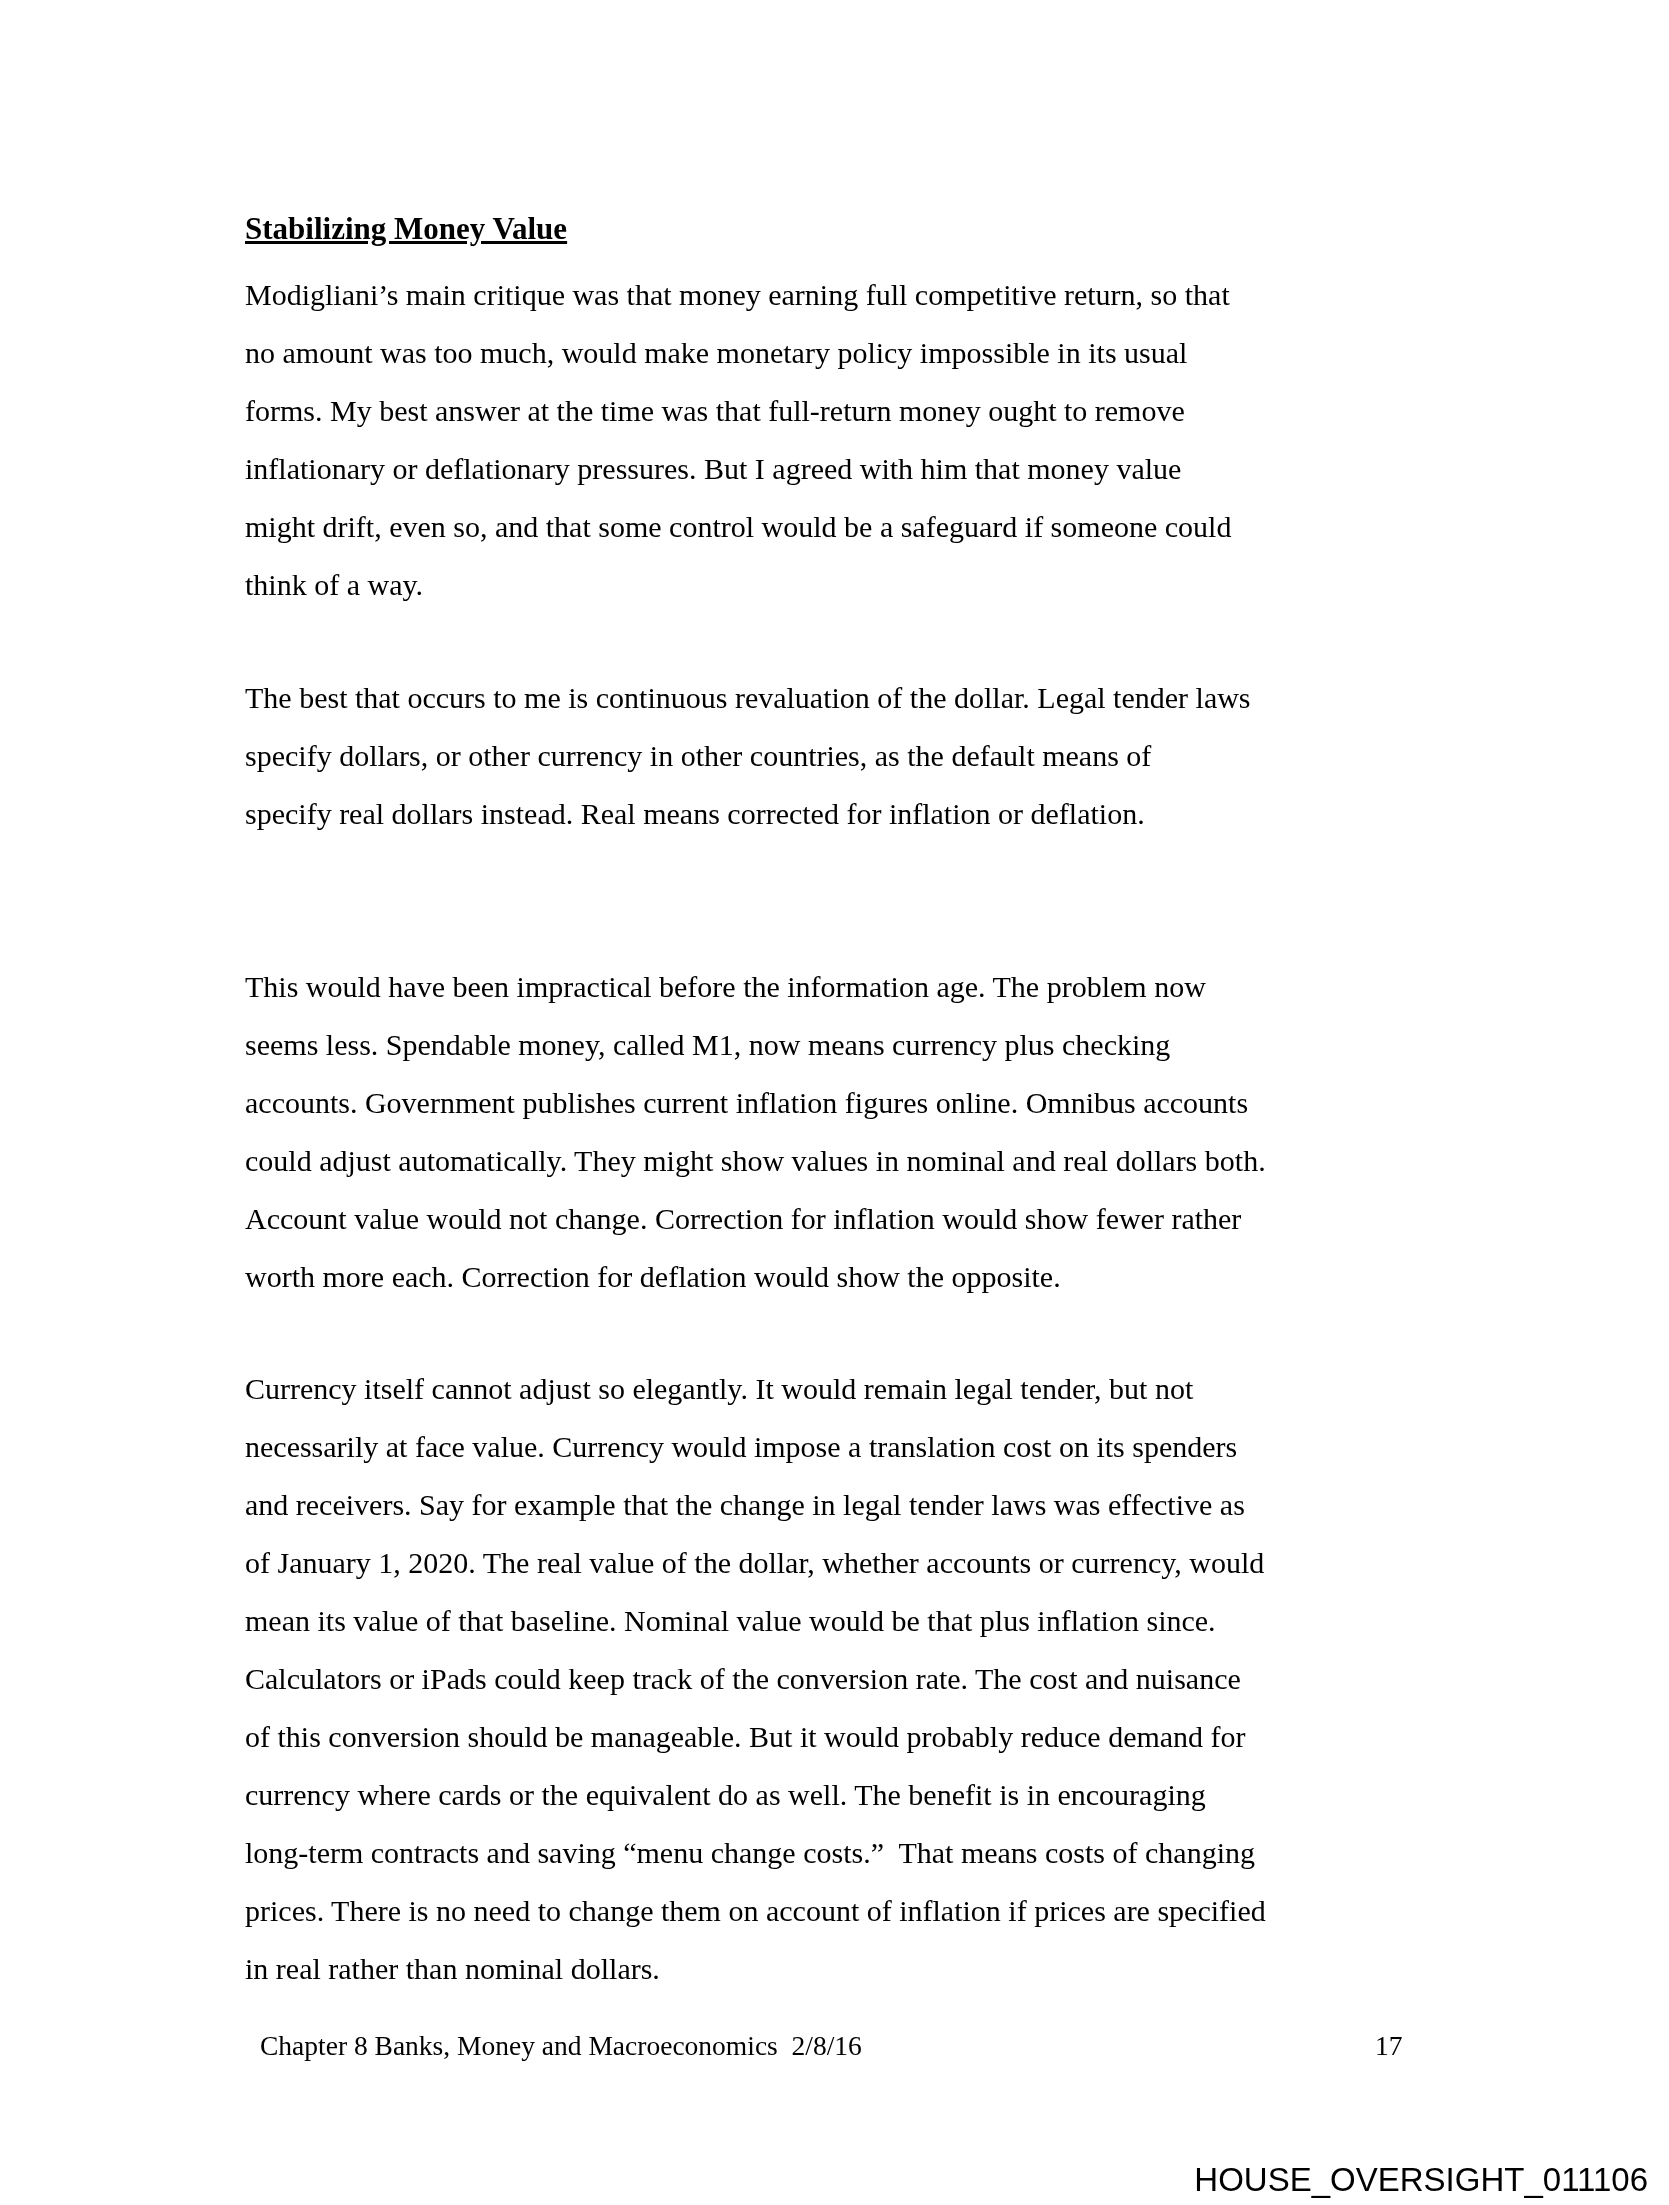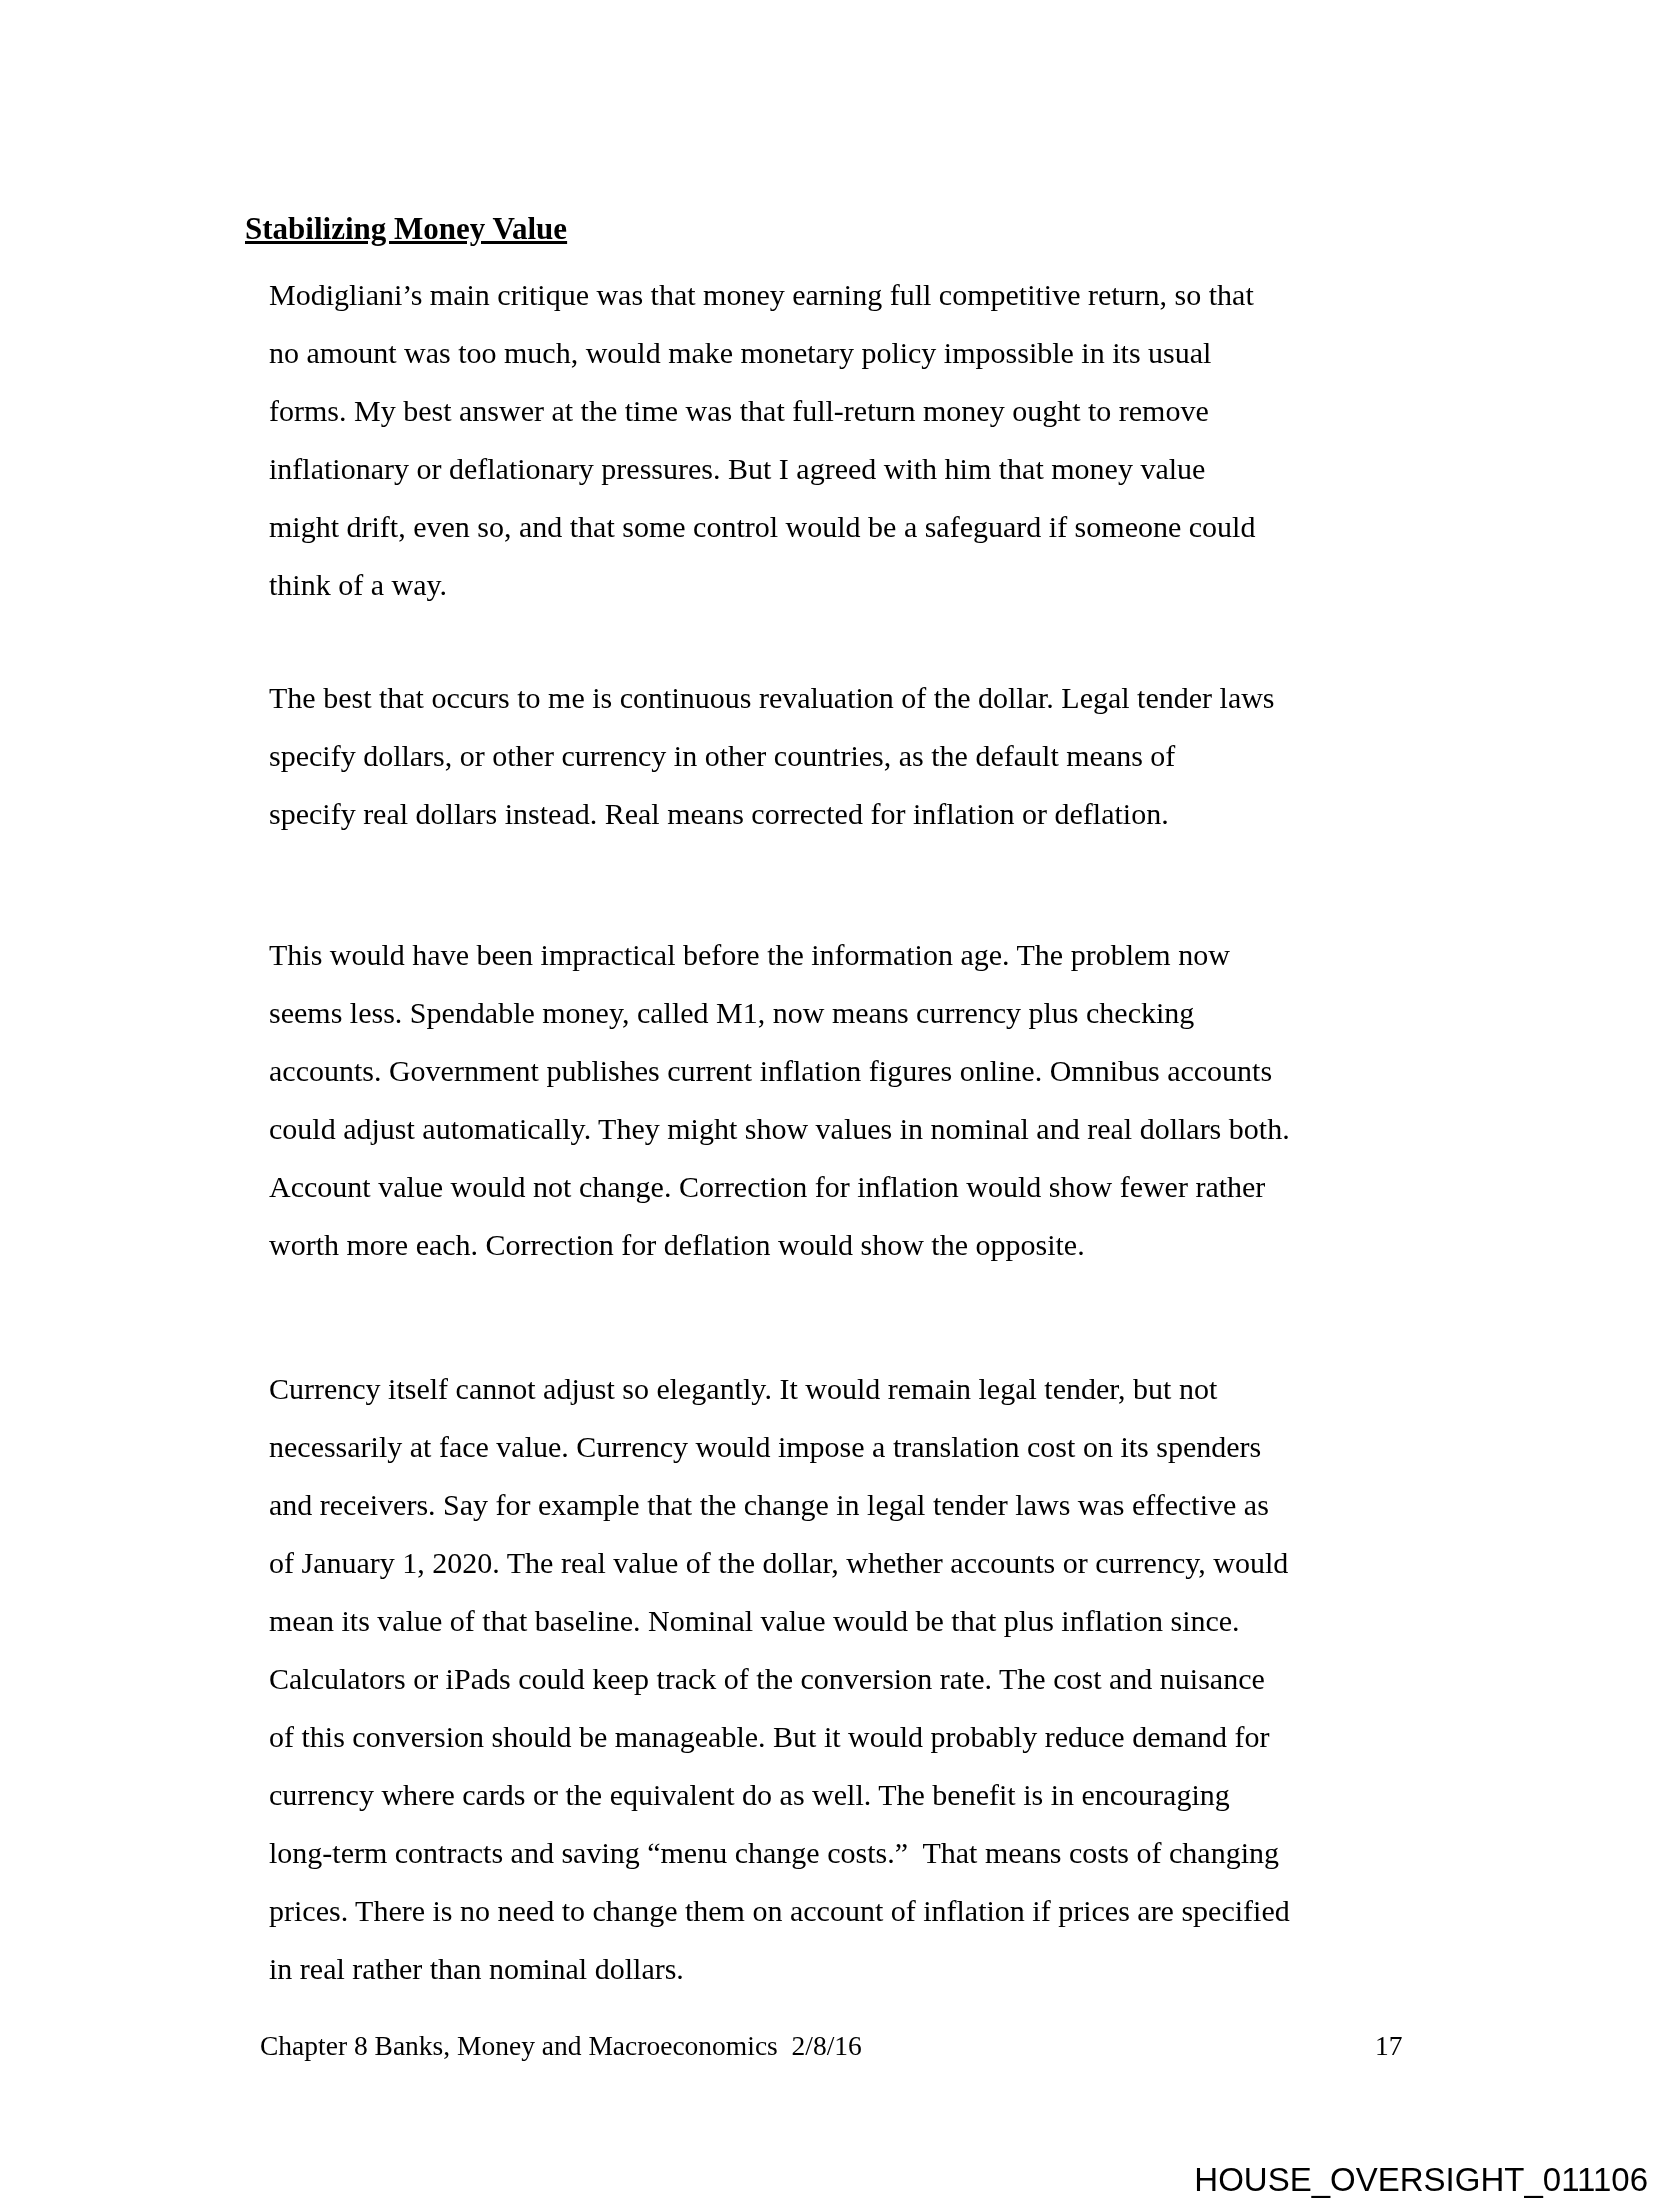--- a/index.html
+++ b/index.html
@@ -22,30 +22,29 @@
     font-size: 31px;
     font-weight: bold;
     text-decoration: underline;
     line-height: 38px;
     white-space: pre;
   }
   .para {
     position: absolute;
     left: 245px;
     width: 1244px;
-    margin-left: 24px;
   }
   .para .line {
     font-size: 30px;
     line-height: 58px;
     white-space: pre;
   }
   #p1 { top: 266px; }
   #p2 { top: 669px; }
-  #p3 { top: 926px; }
+  #p3 { top: 958px; }
   #p4 { top: 1360px; }
   .footer-left {
     position: absolute;
     left: 232px;
     top: 2027px;
     font-size: 27.5px;
     line-height: 37px;
     white-space: pre;
     margin-left: 28px;
   }

